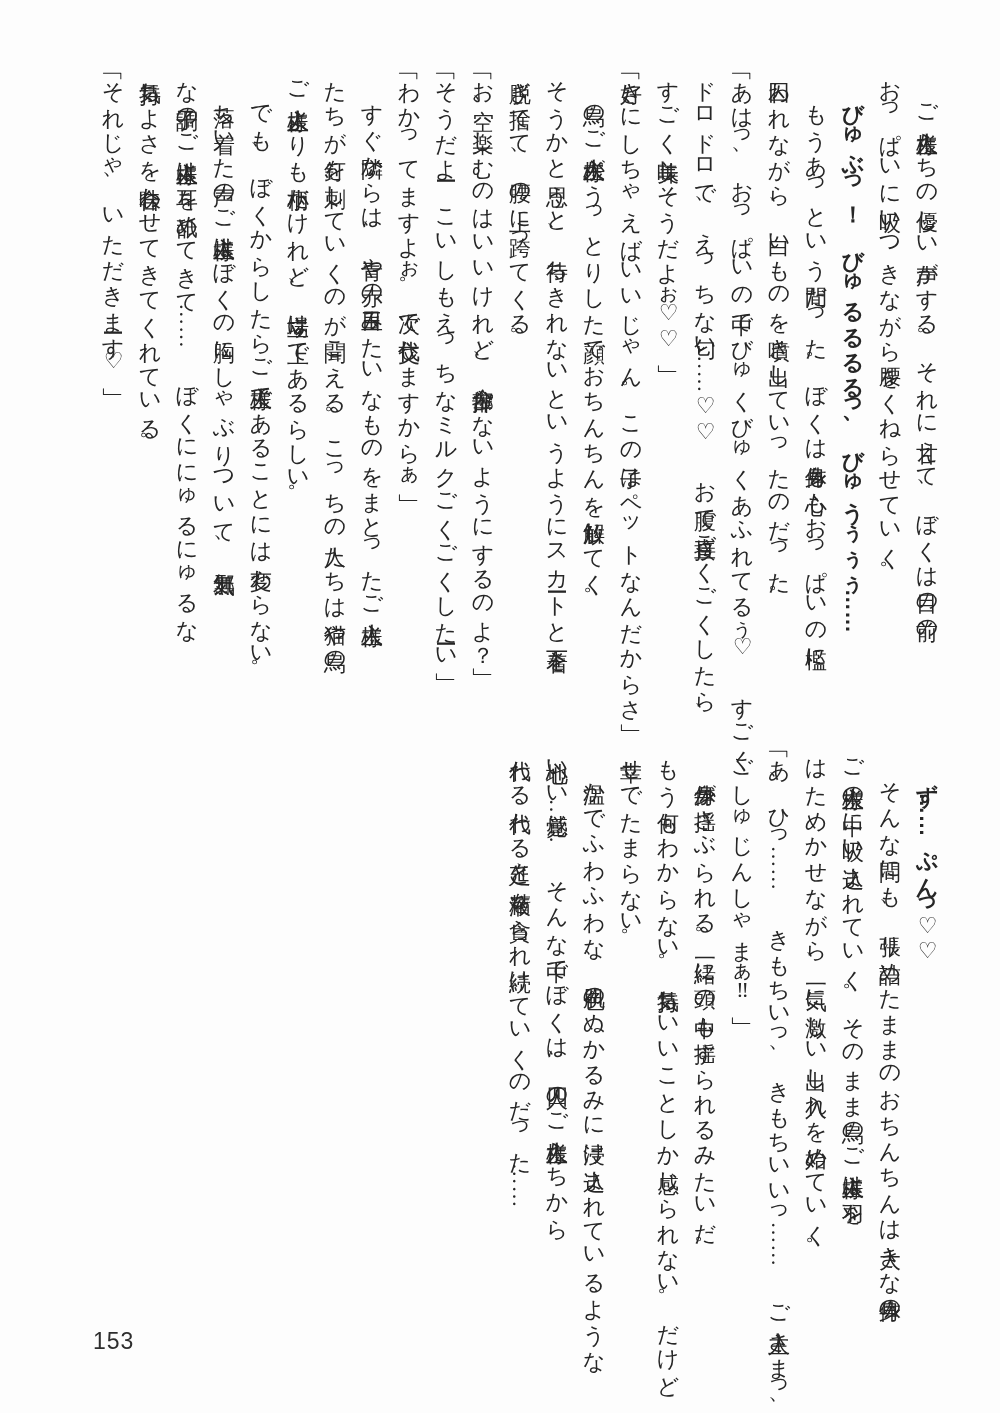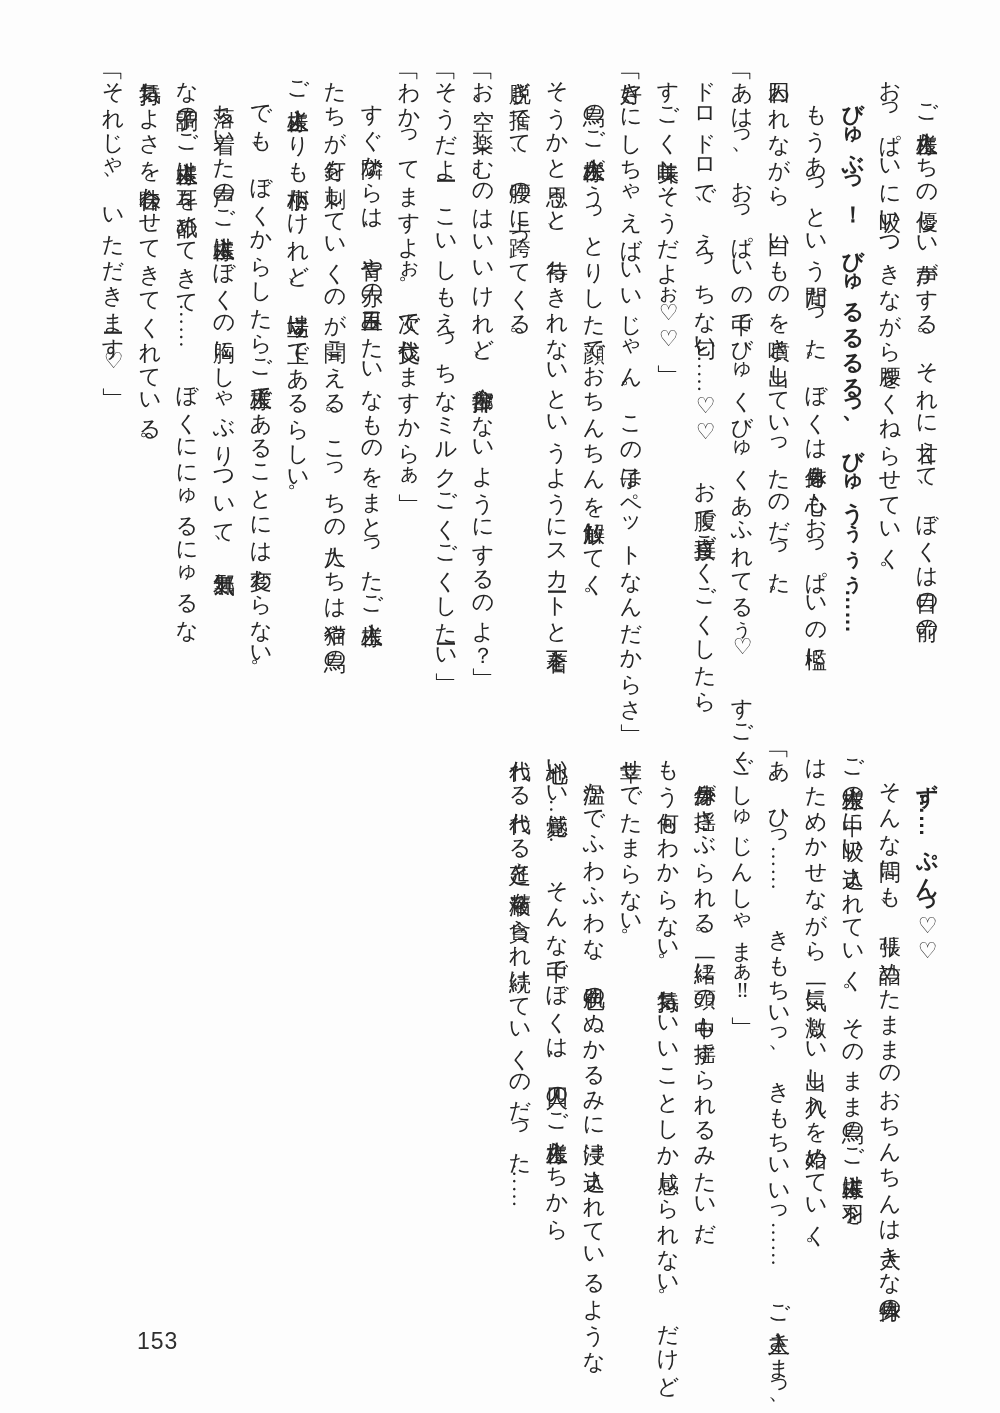--- a/index.html
+++ b/index.html
@@ -49,21 +49,20 @@
     letter-spacing: 0.2px;
   }
   .page-number {
     position: absolute;
     left: 93px;
     top: 1328px;
     font-family: "Liberation Sans", "DejaVu Sans", sans-serif;
     font-size: 23px;
     color: #2e2e2e;
     letter-spacing: 1px;
-    margin-left: 44px;
   }
 </style>
 </head>
 <body>
 
 <div class="page">
 
   <div class="text-block top">
     <p class="col indent">ご主人様たちの優しい声がする。それに甘えて、ぼくは目の前の</p>
     <p class="col">おっぱいに吸いつきながら腰をくねらせていく。</p>

